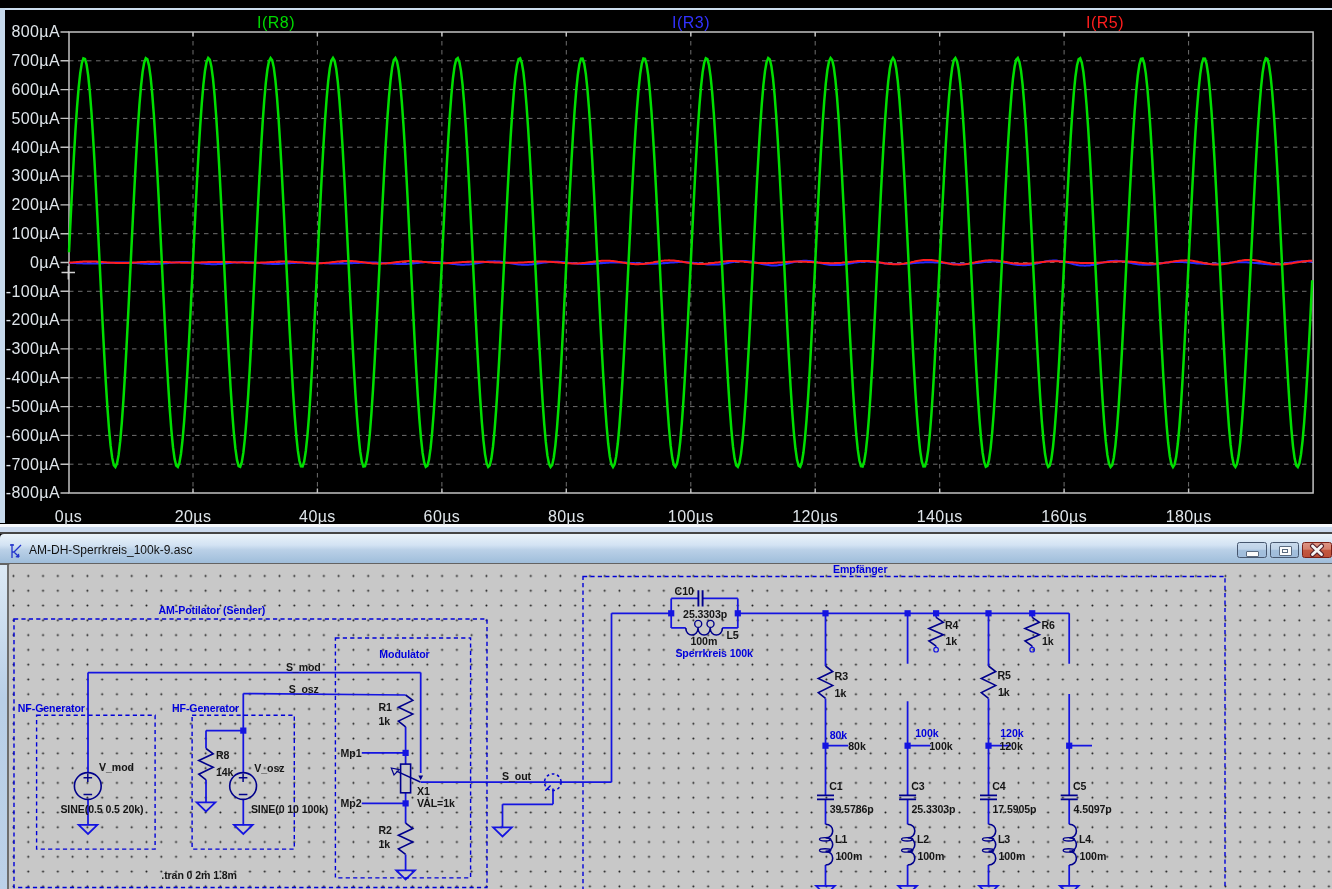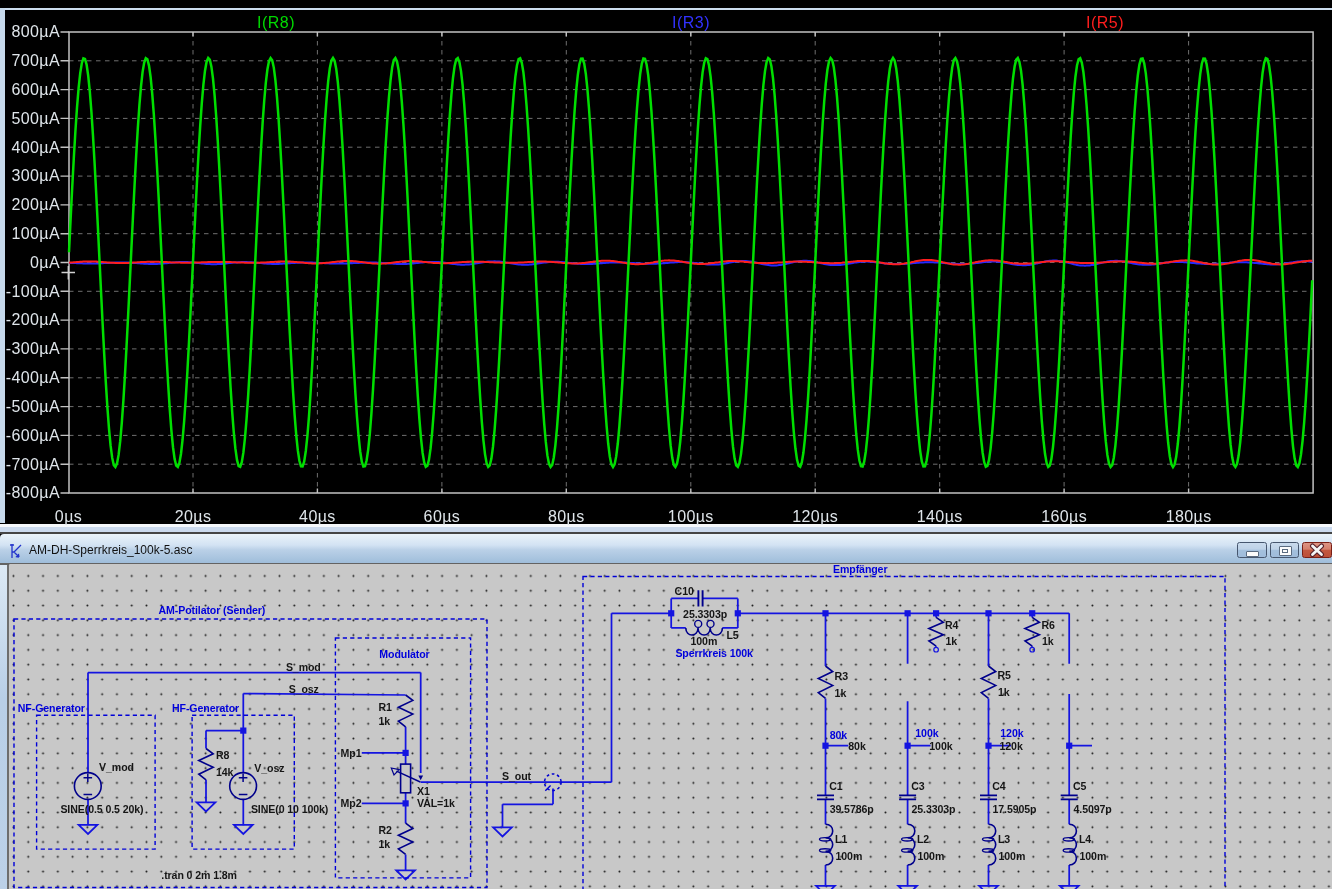--- a/index.html
+++ b/index.html
@@ -68,21 +68,21 @@
 <text x="276" y="20" fill="#00D900">I(R8)</text>
 <text x="691" y="20" fill="#3232FF">I(R3)</text>
 <text x="1105" y="20" fill="#FF1E1E">I(R5)</text>
 </g>
 </svg>
 <div id="tbtop"></div>
 <div id="tbar">
   <svg width="13" height="17" viewBox="0 0 13 17" style="position:absolute;left:10px;top:9px">
     <path d="M2,1 V15 M0,2 H4 M11,2 L4,9 M4,9 L2,9 M4,9 L9,14 M9,14 l-3.2,-0.4 M9,14 l-0.6,-3.2" stroke="#2233CC" stroke-width="1.3" fill="none"></path>
   </svg>
-  <span id="ttext">AM-DH-Sperrkreis_100k-5.asc</span>
+  <span id="ttext">AM-DH-Sperrkreis_100k-9.asc</span>
   <div class="wbtn" style="left:1237px">
         <div class="glyph-min"></div>
       </div>
   <div class="wbtn" style="left:1269.5px">
         <div class="glyph-max">
           <div class="glyph-max-in"></div>
         </div>
       </div>
   <div class="wbtn close" style="left:1302px">
         <svg width="28" height="14.5" viewBox="0 0 28 14.5" style="position:absolute;left:0;top:0">

